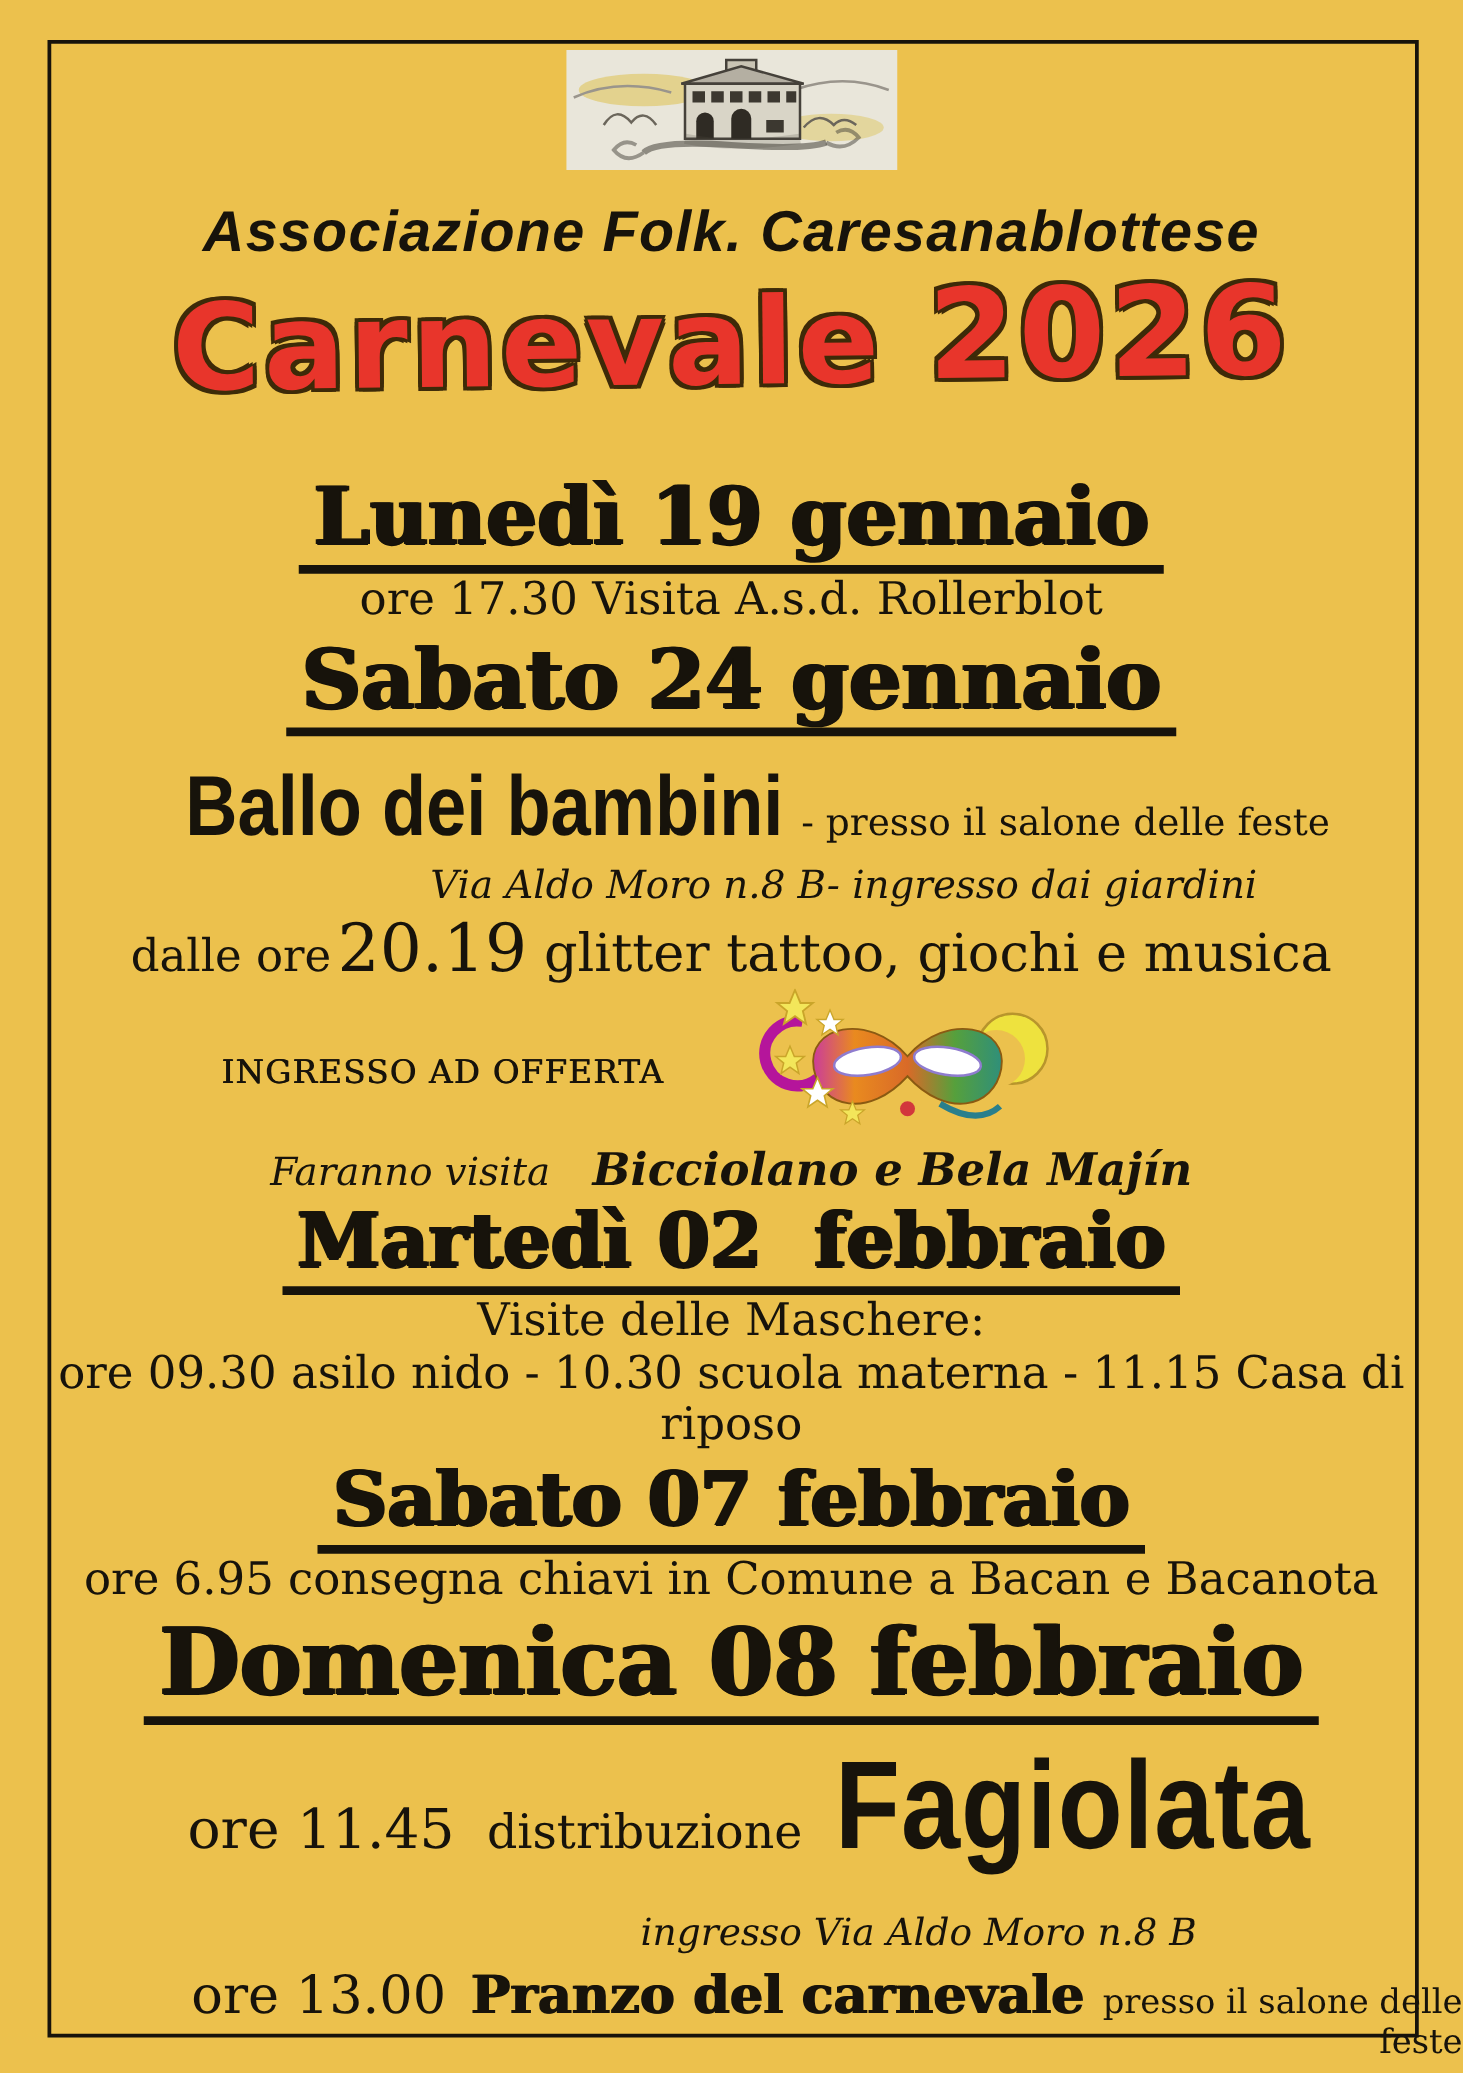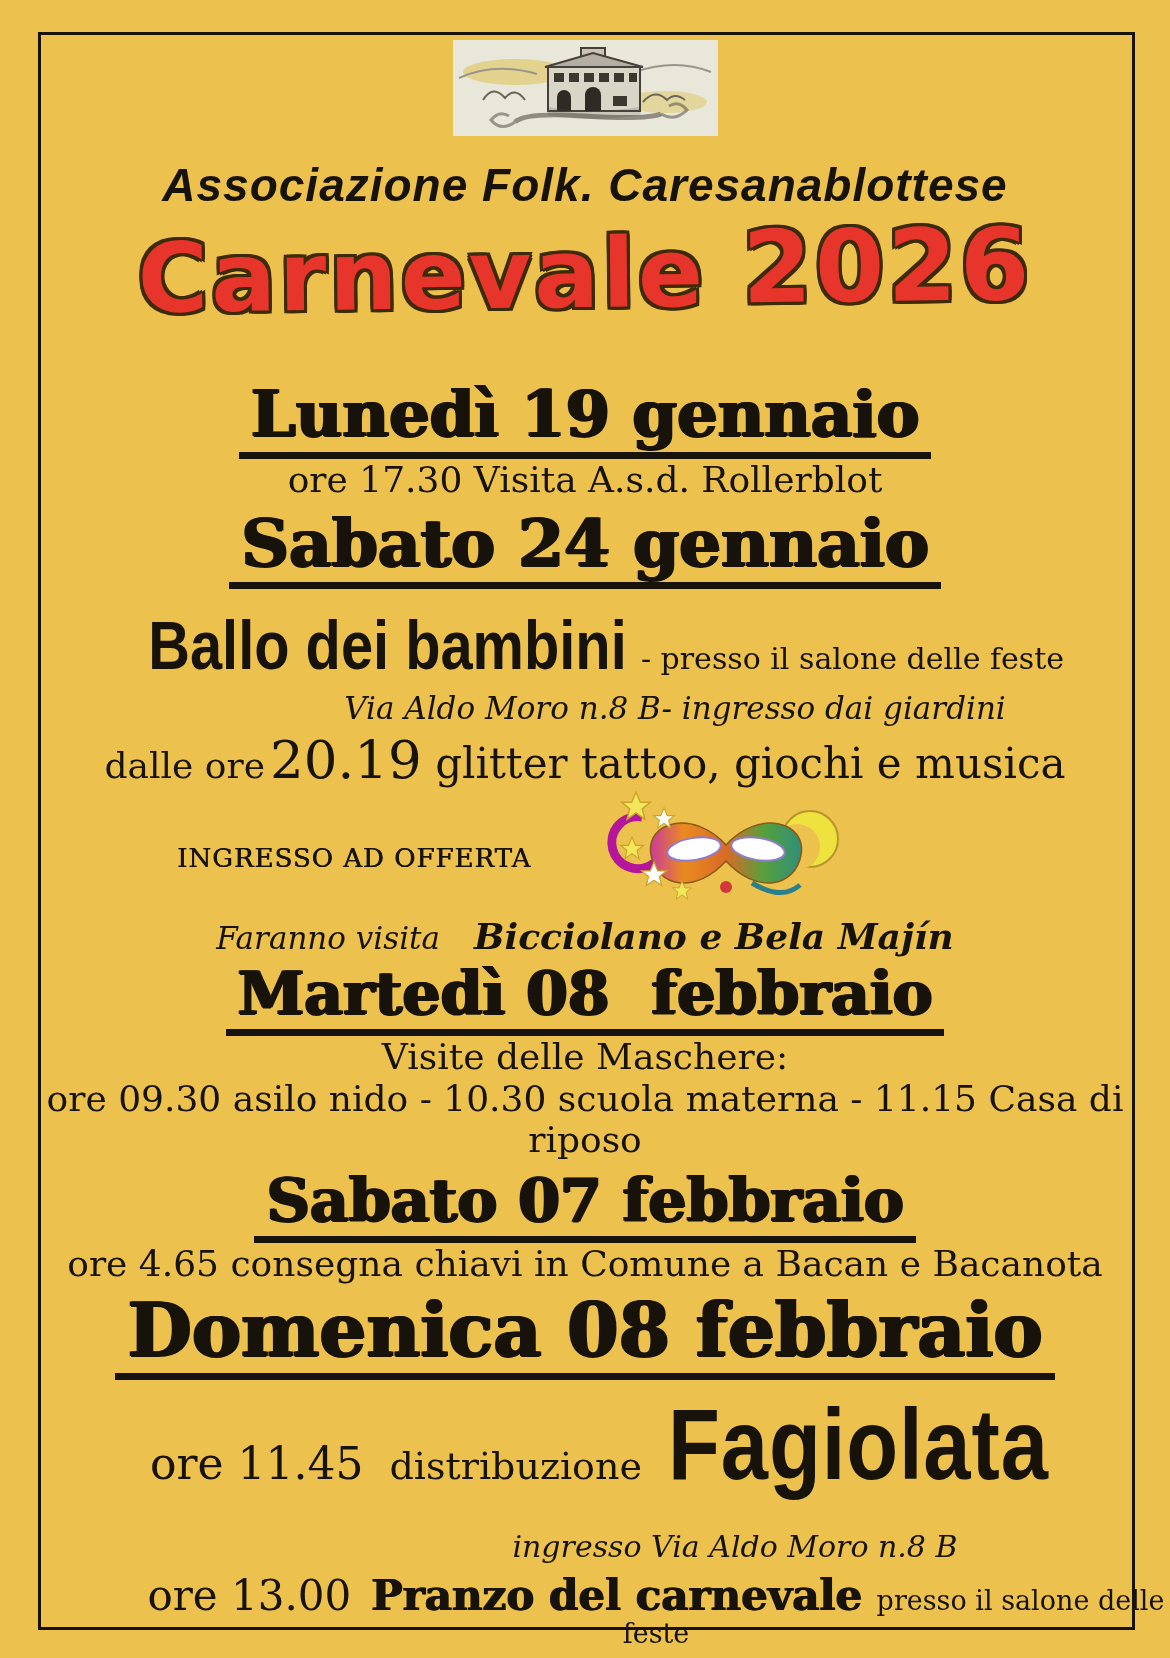--- a/index.html
+++ b/index.html
@@ -36,21 +36,21 @@
   .ingresso-offerta{position:absolute;left:177px;top:52px;font-size:26px;letter-spacing:1px;
     text-shadow:.6px 0 0 currentColor;}
   .visita-line{margin-top:2px;line-height:1.1;}
   .faranno{font-style:italic;font-size:31px;}
   .bicciolano{font-style:italic;font-weight:bold;font-size:36px;margin-left:34px;}
   .fagiolata-line{display:flex;align-items:baseline;gap:26px;padding-left:150px;margin-top:14px;line-height:1;}
   .ore1145{font-size:44px;}
   .distrib{font-size:38px;}
   .fagiolata{font-family:"Liberation Sans",sans-serif;font-weight:700;font-size:100px;transform:scaleX(.85);transform-origin:left center;display:inline-block;letter-spacing:1px;}
   .addr2{margin-top:36px;font-size:30px;transform:translateX(150px);}
-  .lunch-line{padding-left:142px;margin-top:8px;line-height:1.1;text-align:center;}
+  .lunch-line{padding-left:142px;margin-top:8px;line-height:1.1;text-align:right;}
   .ore1300{font-size:42px;}
   .pranzo{font-size:42px;font-weight:bold;margin-left:14px;text-shadow:1.4px 0 0 currentColor;}
   .presso2{font-size:27px;margin-left:10px;}
   .left-line{padding-left:142px;text-align:left;font-size:35px;line-height:1.2;margin-top:6px;}
 </style>
 </head>
 <body>
 
 <div class="poster">
   <div class="frame"></div>
@@ -119,26 +119,26 @@
           <path d="M0,-10 L2.9,-3.1 L9.5,-3.1 L4.2,1.2 L5.9,8.1 L0,4 L-5.9,8.1 L-4.2,1.2 L-9.5,-3.1 L-2.9,-3.1 Z" transform="translate(52,84) scale(1.3)" fill="#ffffff" stroke="#caa52a"></path>
           <path d="M0,-10 L2.9,-3.1 L9.5,-3.1 L4.2,1.2 L5.9,8.1 L0,4 L-5.9,8.1 L-4.2,1.2 L-9.5,-3.1 L-2.9,-3.1 Z" transform="translate(80,100) scale(1.0)" fill="#f3e65a" stroke="#caa52a"></path>
           <circle cx="124" cy="96" r="6" fill="#d2373c"></circle>
           <path d="M150,92 q30,18 48,2" stroke="#2a7f8c" stroke-width="5" fill="none"></path>
         </svg>
       </div>
     </div>
 
     <div class="visita-line center"><span class="faranno">Faranno visita</span><span class="bicciolano">Bicciolano e Bela Majín</span></div>
 
-    <div class="heading h60a center"><span class="u">Martedì 08  febbraio</span></div>
+    <div class="heading h60a center"><span class="u">Martedì 02  febbraio</span></div>
     <div class="body-line center">Visite delle Maschere:</div>
     <div class="body-line center">ore 09.30 asilo nido - 10.30 scuola materna - 11.15 Casa di riposo</div>
 
     <div class="heading h60b center"><span class="u">Sabato 07 febbraio</span></div>
-    <div class="body-line center">ore 4.65 consegna chiavi in Comune a Bacan e Bacanota</div>
+    <div class="body-line center">ore 6.95 consegna chiavi in Comune a Bacan e Bacanota</div>
 
     <div class="heading h74 center"><span class="u">Domenica 08 febbraio</span></div>
 
     <div class="fagiolata-line">
       <span class="ore1145">ore 11.45</span>
       <span class="distrib">distribuzione</span>
       <span class="fagiolata">Fagiolata</span>
     </div>
 
     <div class="italic-line addr2 center">ingresso Via Aldo Moro n.8 B</div>

